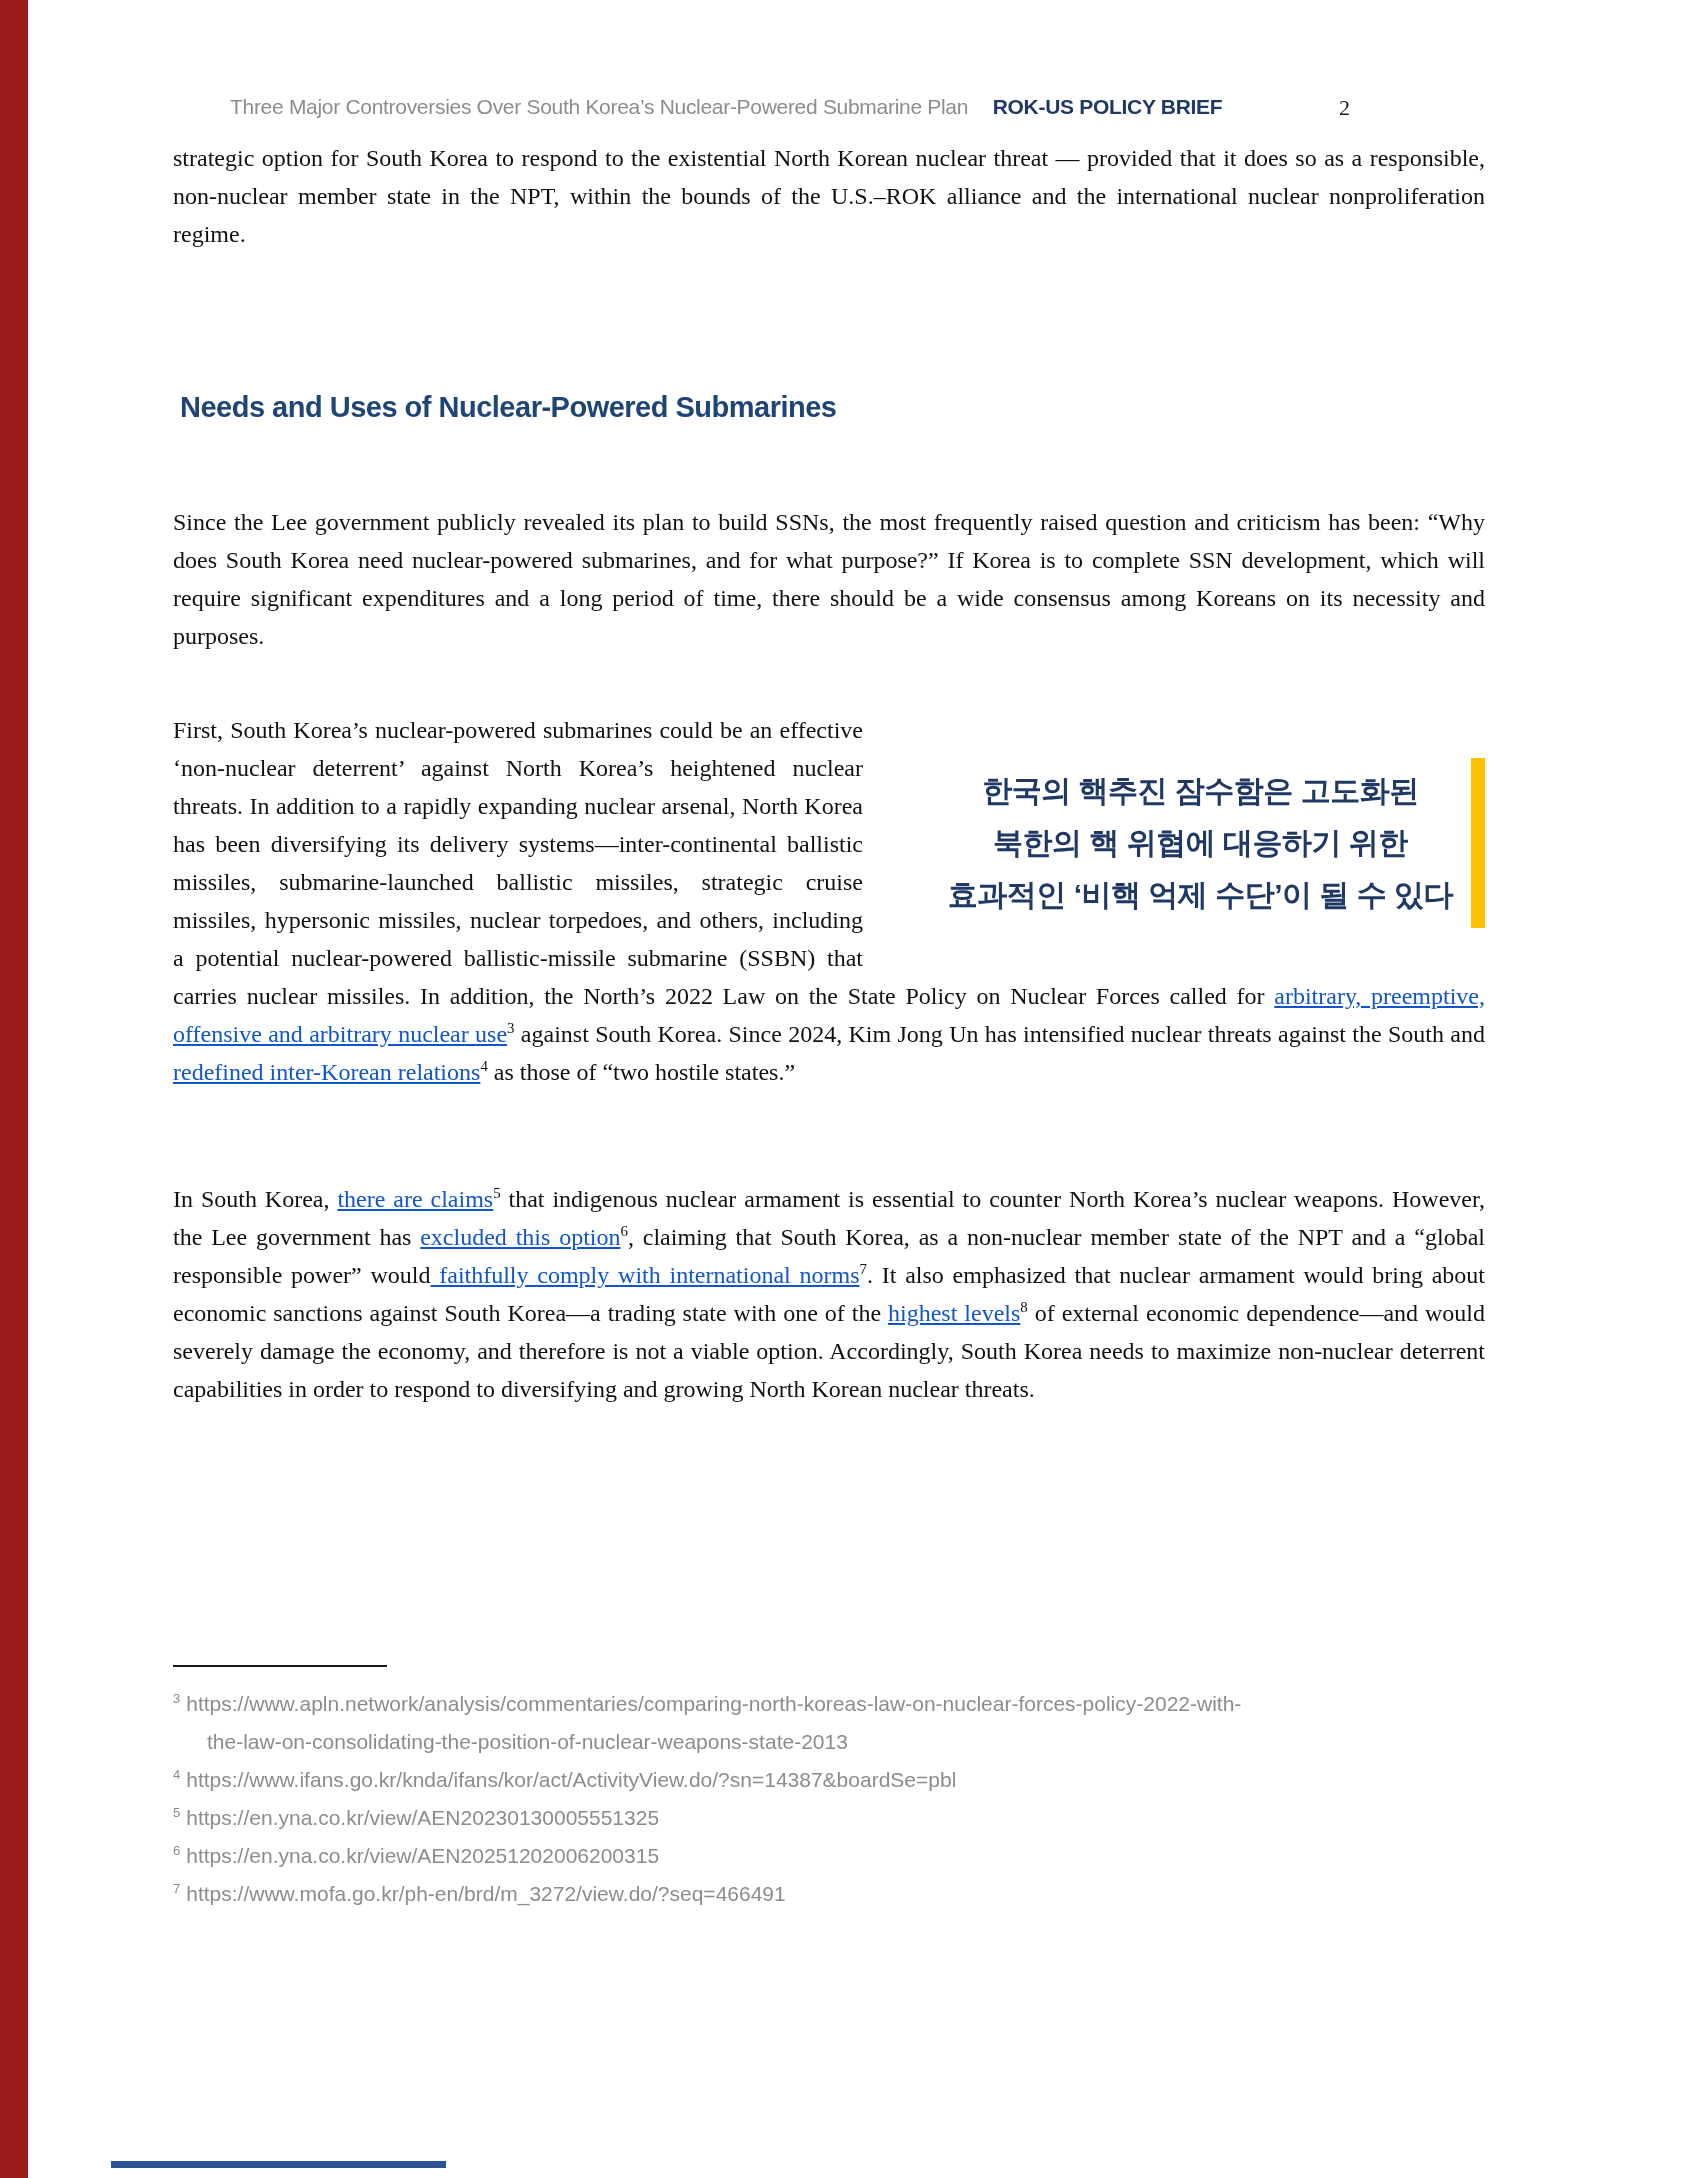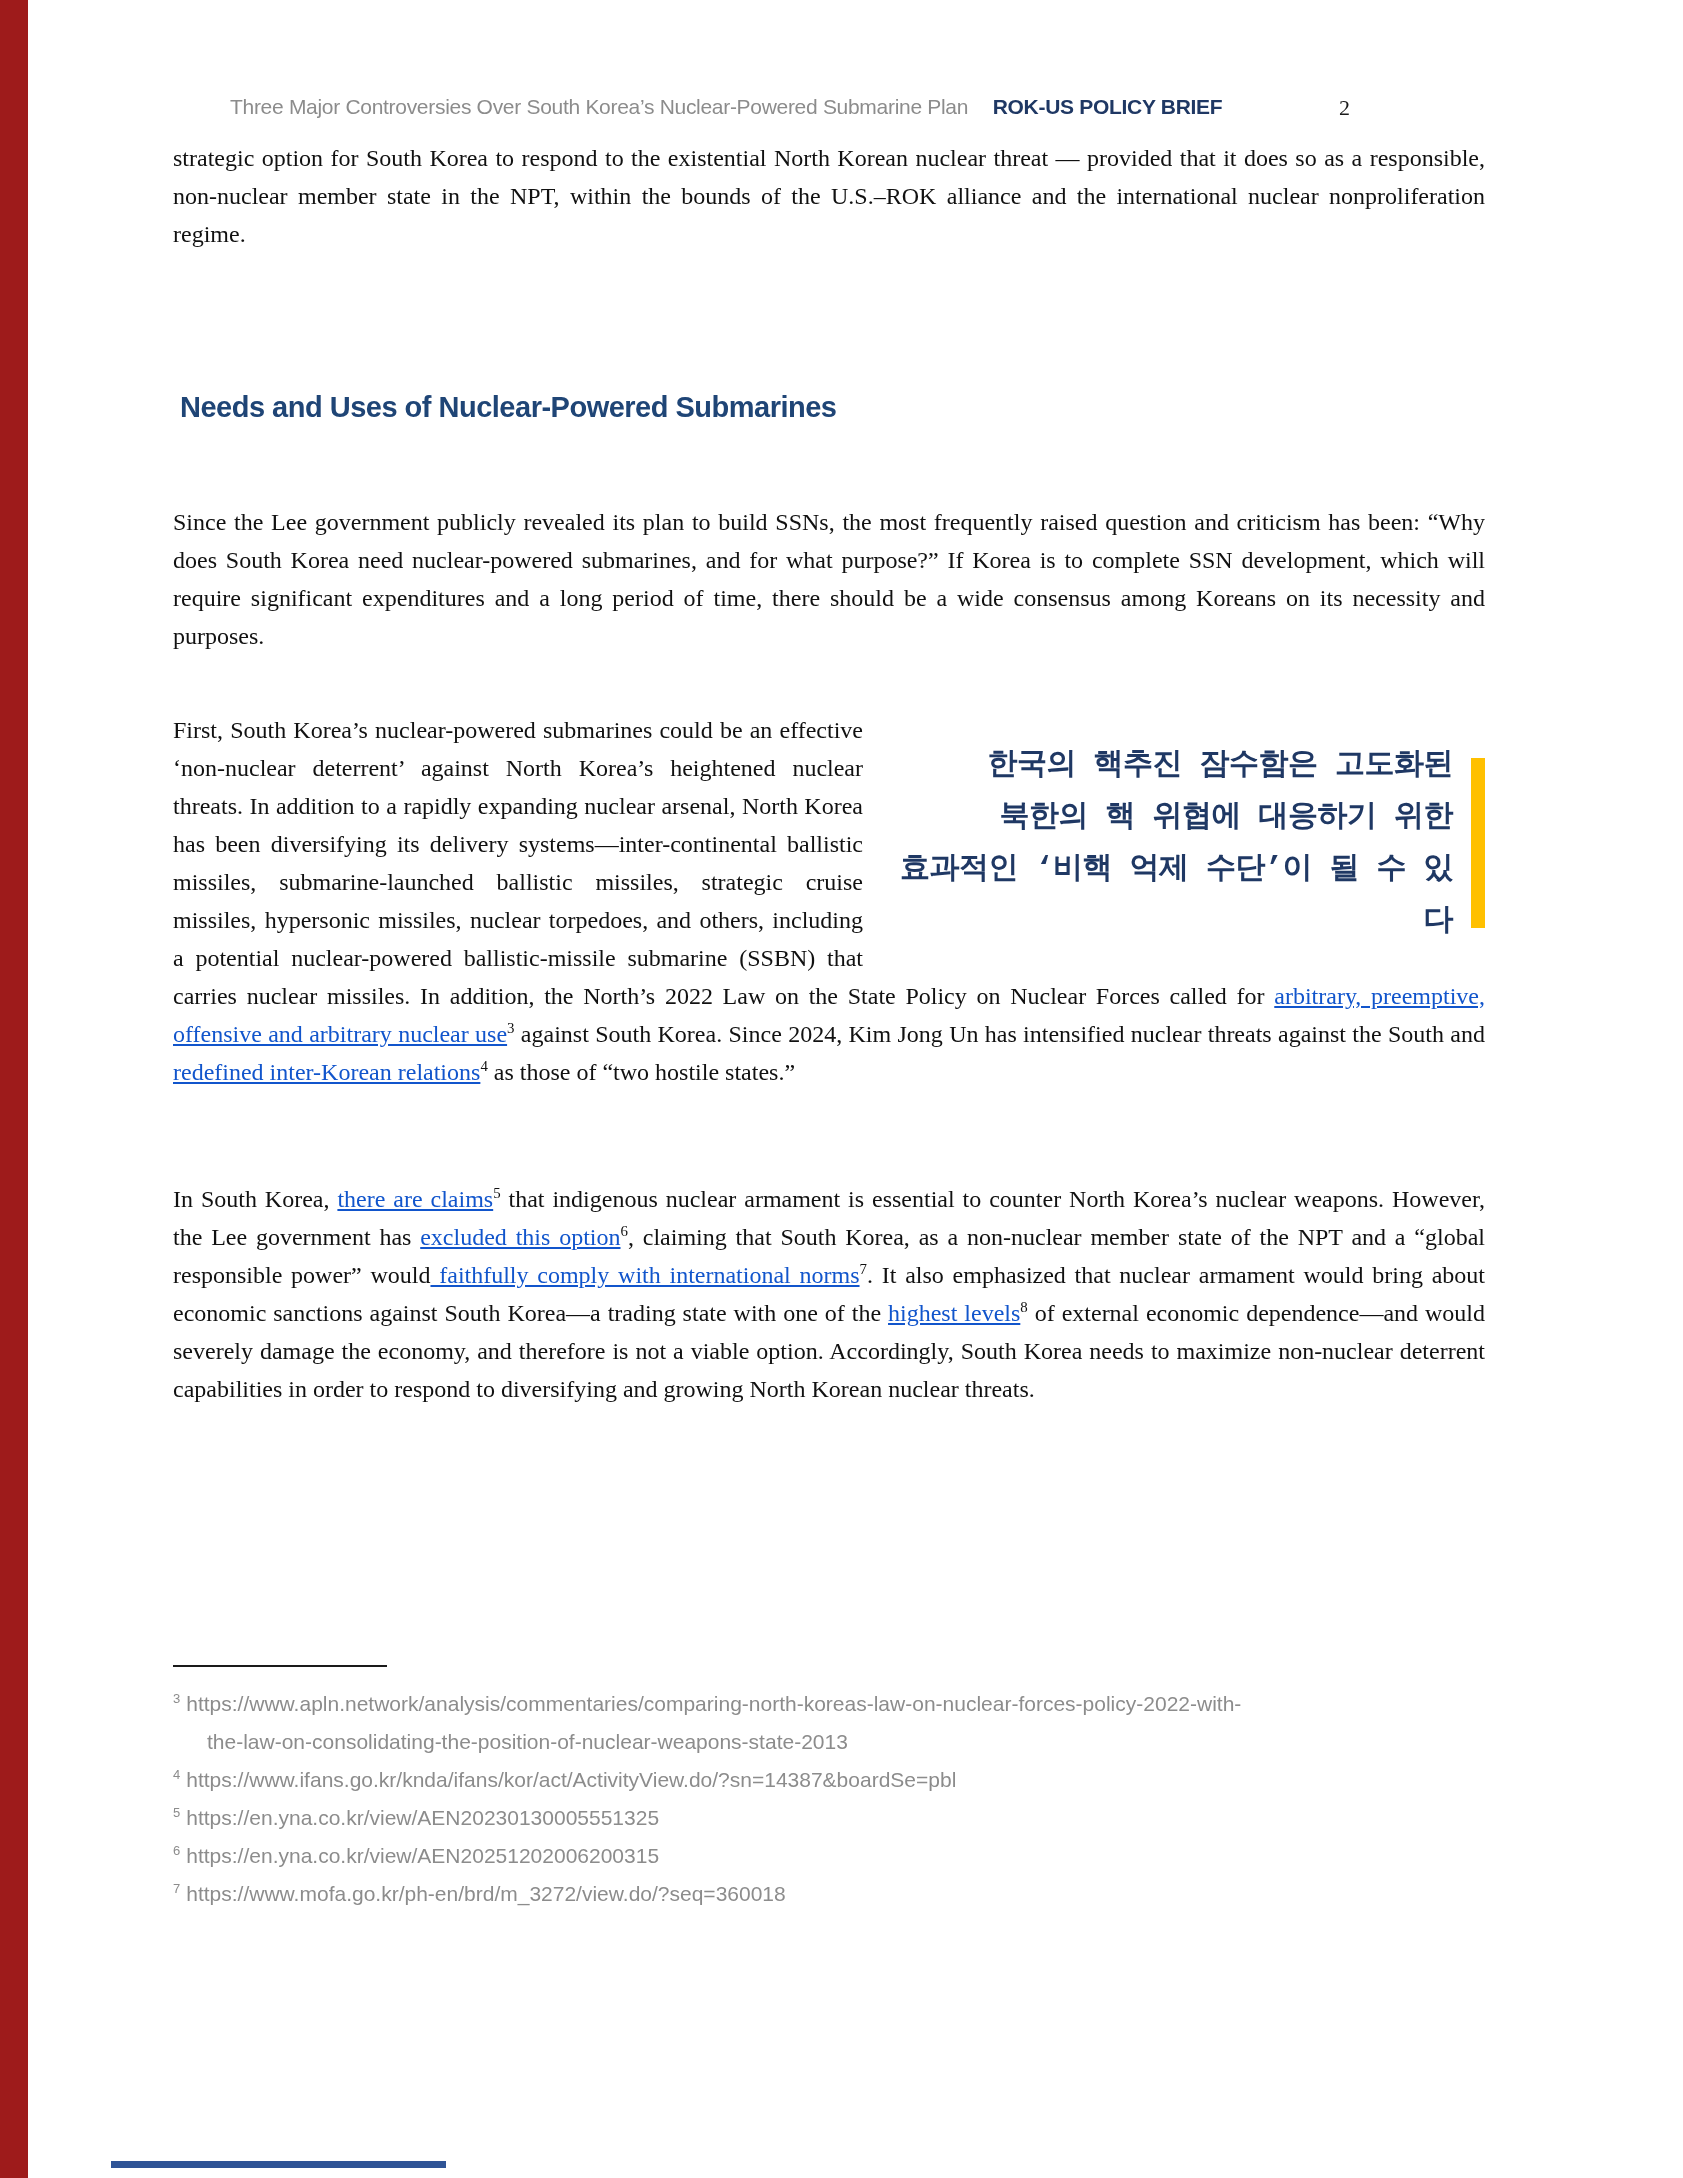--- a/index.html
+++ b/index.html
@@ -41,23 +41,23 @@
   .p2 { top:503px; }
   .p3 { top:711px; }
   .p4 { top:1180px; }
   .doc-link { color:var(--link-blue,#1155cc); text-decoration:underline; cursor:pointer; }
   sup { font-size:0.62em; line-height:0; }
   .quote {
     float:right; width:598px; height:263px; margin-left:24px;
     display:flex; align-items:center; justify-content:flex-end;
   }
   .quote-text {
-    font-family:Liberation Mono, monospace;
+    font-family:Liberation Sans, sans-serif;
     font-weight:700; font-size:30px; line-height:52px;
-    letter-spacing:-0.5px; text-align:right;
+    letter-spacing:-0.5px; text-align:center;
     color:var(--brand-navy,#1f3864);
   }
   .quote-accent {
     width:14px; height:170px; margin-left:18px; flex:0 0 auto;
     background:var(--quote-accent,#ffc000);
   }
   .footnotes {
     position:absolute; left:173px; top:1665px; width:1312px;
     font-family:"Liberation Sans","DejaVu Sans",sans-serif;
     font-size:21px; line-height:38px; color:var(--header-gray,#8c8c8c);
@@ -104,20 +104,20 @@
 
   <div class="p p4"><span>In South Korea, </span><a class="doc-link" href="#">there are claims</a><sup>5</sup><span> that indigenous nuclear armament is essential to counter North Korea’s nuclear weapons. However, the Lee government has </span><a class="doc-link" href="#">excluded this option</a><sup>6</sup><span>, claiming that South Korea, as a non-nuclear member state of the NPT and a “global responsible power” would</span><a class="doc-link" href="#"> faithfully comply with international norms</a><sup>7</sup><span>. It also emphasized that nuclear armament would bring about economic sanctions against South Korea—a trading state with one of the </span><a class="doc-link" href="#">highest levels</a><sup>8</sup><span> of external economic dependence—and would severely damage the economy, and therefore is not a viable option. Accordingly, South Korea needs to maximize non-nuclear deterrent capabilities in order to respond to diversifying and growing North Korean nuclear threats.</span></div>
 
   <div class="footnotes">
     <div class="fn-sep"></div>
     <div class="fn-list">
         <div class="footnote"><sup>3</sup><span>https://www.apln.network/analysis/commentaries/comparing-north-koreas-law-on-nuclear-forces-policy-2022-with-the-law-on-consolidating-the-position-of-nuclear-weapons-state-2013</span></div>
         <div class="footnote"><sup>4</sup><span>https://www.ifans.go.kr/knda/ifans/kor/act/ActivityView.do/?sn=14387&amp;boardSe=pbl</span></div>
         <div class="footnote"><sup>5</sup><span>https://en.yna.co.kr/view/AEN20230130005551325</span></div>
         <div class="footnote"><sup>6</sup><span>https://en.yna.co.kr/view/AEN20251202006200315</span></div>
-        <div class="footnote"><sup>7</sup><span>https://www.mofa.go.kr/ph-en/brd/m_3272/view.do/?seq=360018</span></div>
+        <div class="footnote"><sup>7</sup><span>https://www.mofa.go.kr/ph-en/brd/m_3272/view.do/?seq=466491</span></div>
       </div>
   </div>
 
   <div class="footer-bar"></div>
 
 </div>
 
 
 </body></html>

